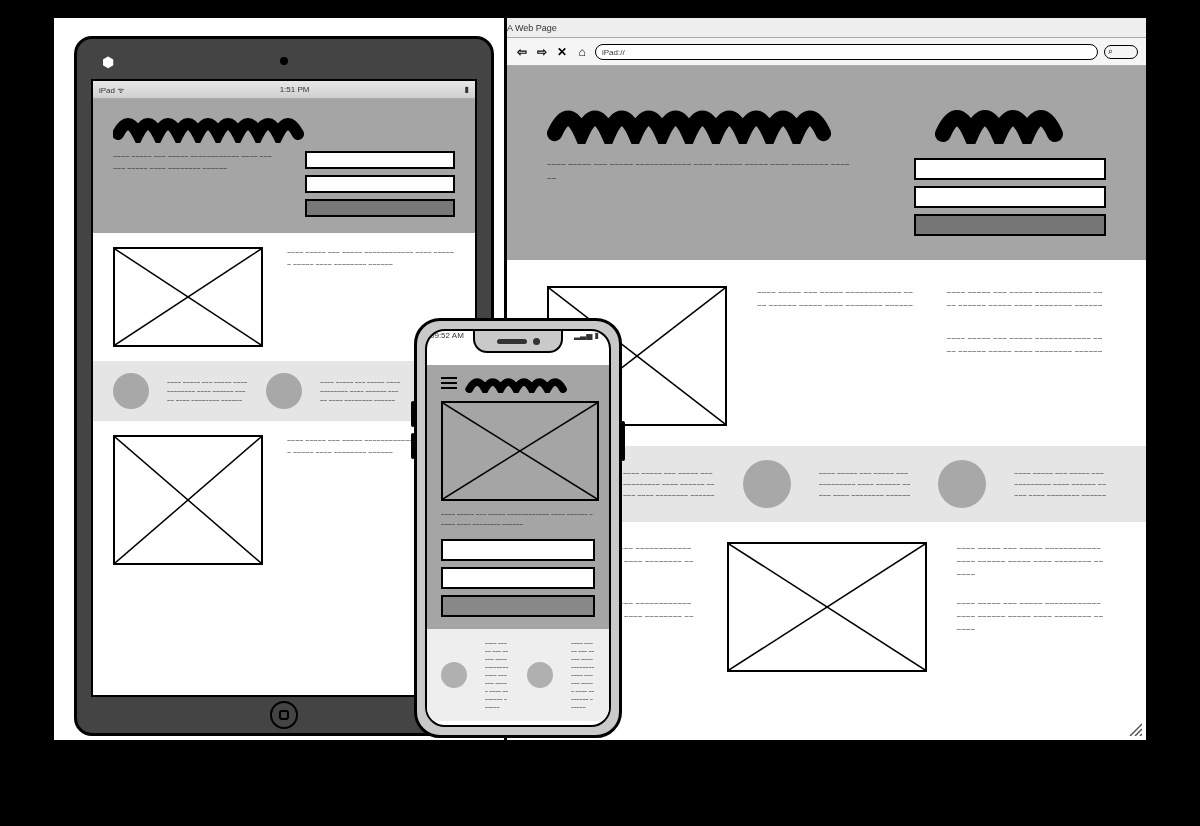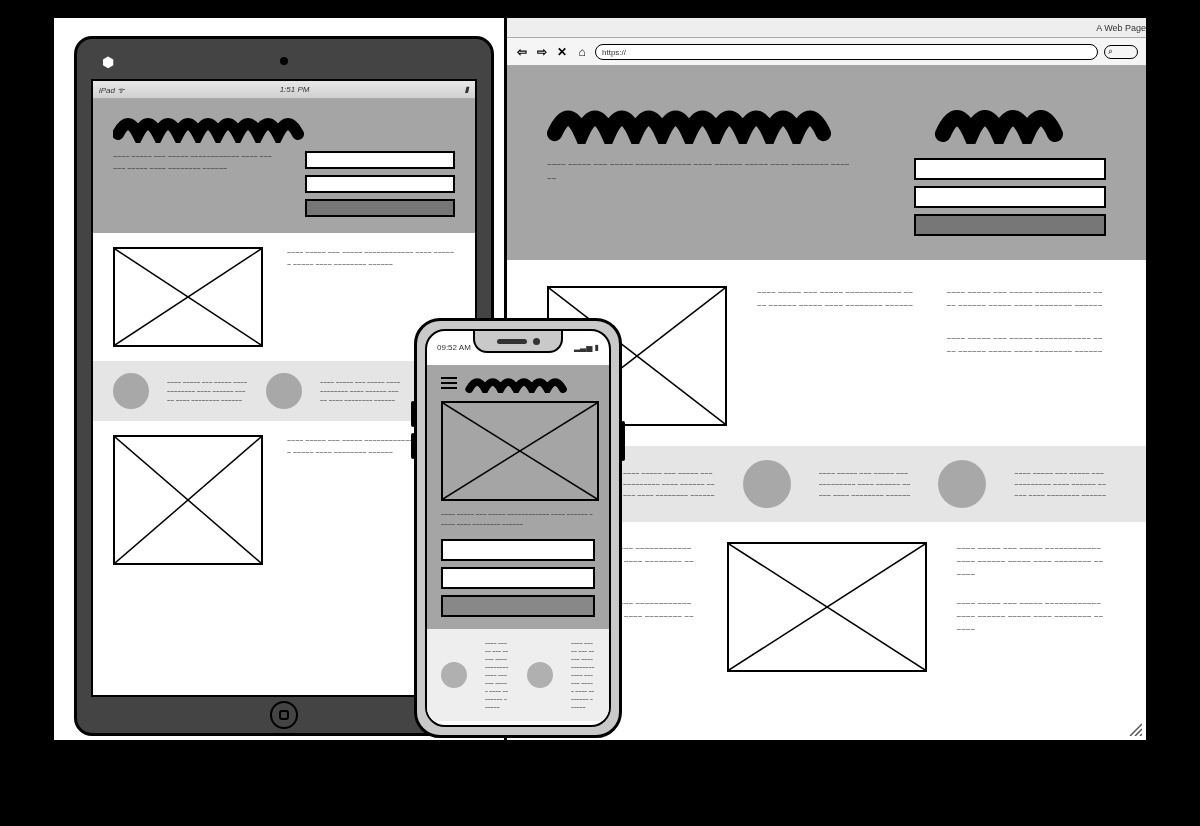--- a/index.html
+++ b/index.html
@@ -47,21 +47,21 @@
   }
   .tablet-home-inner { width: 10px; height: 10px; border: 2px solid #000; border-radius: 3px; }
   .tablet-screen {
     position: absolute; left: 14px; right: 14px; top: 40px; bottom: 36px;
     background: #fff; border: 2px solid #000; overflow: hidden;
   }
   .tablet-statusbar {
     height: 18px; background: linear-gradient(#e8e8e8,#d0d0d0);
     border-bottom: 1px solid #aaa;
     display: flex; align-items: center; justify-content: space-between;
-    font-size: 8px; padding: 0 6px; color: #333; font-style: italic;
+    font-size: 8px; padding: 0 6px; color: #333;
   }
   .tablet-hero {
     background: #a5a5a5; padding: 10px 20px 16px 20px;
   }
   .scribble {
     display: block; height: 34px;
   }
   .tablet-hero-row { display: flex; gap: 30px; margin-top: 8px; }
   .squiggle-text {
     font-size: 7px; line-height: 12px; color: #222;
@@ -93,21 +93,21 @@
     position: absolute;
     left: 450px; top: 0;
     right: 0; bottom: 0;
     border-left: 3px solid #000;
     background: #fff;
     z-index: 5;
     overflow: hidden;
   }
   .browser-title {
     height: 20px; background: #eee; border-bottom: 1px solid #aaa;
-    font-size: 9px; text-align: right; line-height: 20px; color: #333;
+    font-size: 9px; text-align: left; line-height: 20px; color: #333;
   }
   .browser-toolbar {
     height: 28px; background: #f5f5f5; border-bottom: 1px solid #aaa;
     display: flex; align-items: center; gap: 6px; padding: 0 8px;
   }
   .tb-icon { width: 14px; height: 14px; display:flex; align-items:center; justify-content:center; font-size:12px; font-weight:bold; }
   .browser-url {
     flex: 1; height: 16px; background: #fff; border: 1.5px solid #000; border-radius: 8px;
     font-size: 8px; line-height: 15px; padding: 0 6px; color: #333;
   }
@@ -154,22 +154,22 @@
   }
   .notch {
     position:absolute; top:0; left:50%; transform:translateX(-50%);
     width: 90px; height: 22px; background:#c9c9c9; border:2px solid #000; border-top:none;
     border-radius: 0 0 14px 14px;
     display:flex; align-items:center; justify-content:center; gap:6px;
   }
   .notch-speaker { width:30px; height:5px; background:#333; border-radius:3px; }
   .notch-cam { width:7px; height:7px; background:#333; border-radius:50%; }
   .phone-status {
-    height: 34px; display:flex; align-items:center; justify-content:space-between;
-    font-size:8px; padding: 0 10px 2px 10px; color:#333;
+    height: 34px; display:flex; align-items:flex-start; justify-content:space-between;
+    font-size:8px; padding: 0 10px 2px 3px; color:#333;
   }
   .phone-hero {
     background:#a5a5a5; padding: 8px 14px 12px 14px;
   }
   .phone-hero-top { display:flex; align-items:center; gap:8px; }
   .hamburger { width:16px; height:12px; display:flex; flex-direction:column; justify-content:space-between; flex-shrink:0;}
   .hamburger span { height:2px; background:#000; }
   .phone-img { width: 158px; height: 100px; margin: 8px auto 0 auto; }
   .phone-fields { margin-top: 10px; display:flex; flex-direction:column; gap:6px; }
   .phone-field { height:22px; background:#fff; border:2px solid #000; }
@@ -249,21 +249,21 @@
   </div>
 
   <div class="browser">
     <div class="browser-title">A Web Page</div>
     <div class="browser-toolbar">
       <div class="tb-icon">⇦</div>
       <div class="tb-icon">⇨</div>
       <div class="tb-icon">✕</div>
       <div class="tb-icon">⌂</div>
       <div class="browser-url">
-        <span>https://</span>
+        <span>iPad://</span>
       </div>
       <div class="browser-search">
         <span>⌕</span>
       </div>
     </div>
 
     <div class="browser-hero">
       <div class="browser-hero-top">
         <svg class="scribble-lg" viewBox="0 0 320 48" style="flex:1.6">
           <path d="M8 38 Q22 6 36 38 Q50 6 64 38 Q78 6 92 38 Q106 6 120 38 Q134 6 148 38 Q162 6 176 38 Q190 6 204 38 Q218 6 232 38 Q246 6 260 38 Q274 6 288 38" stroke="#000" stroke-width="16" fill="none" stroke-linecap="round"></path>

